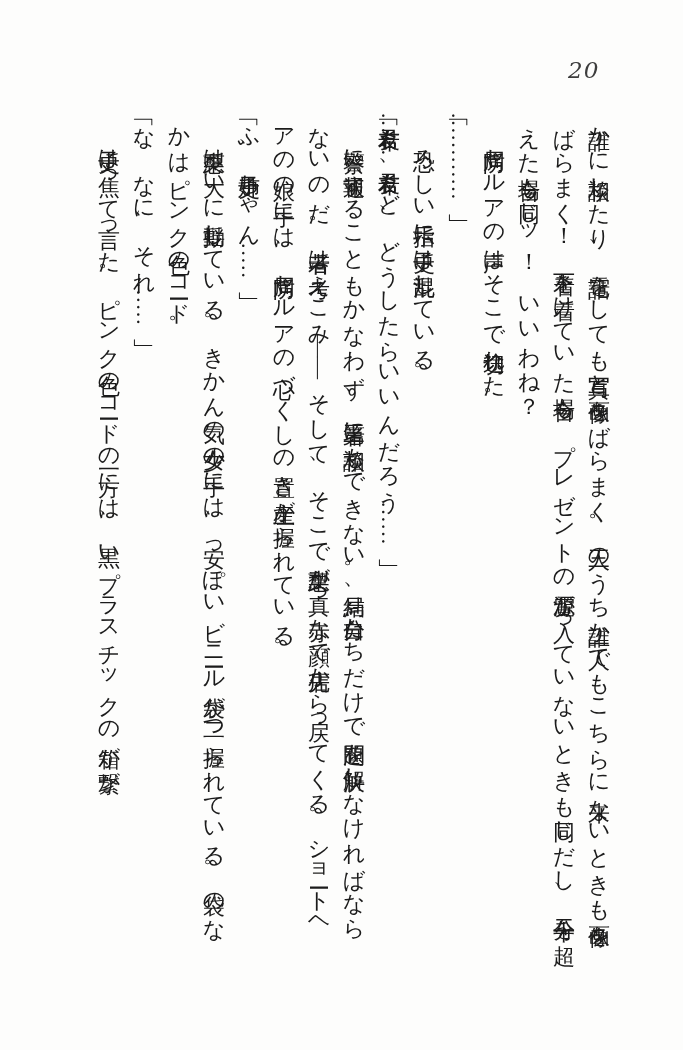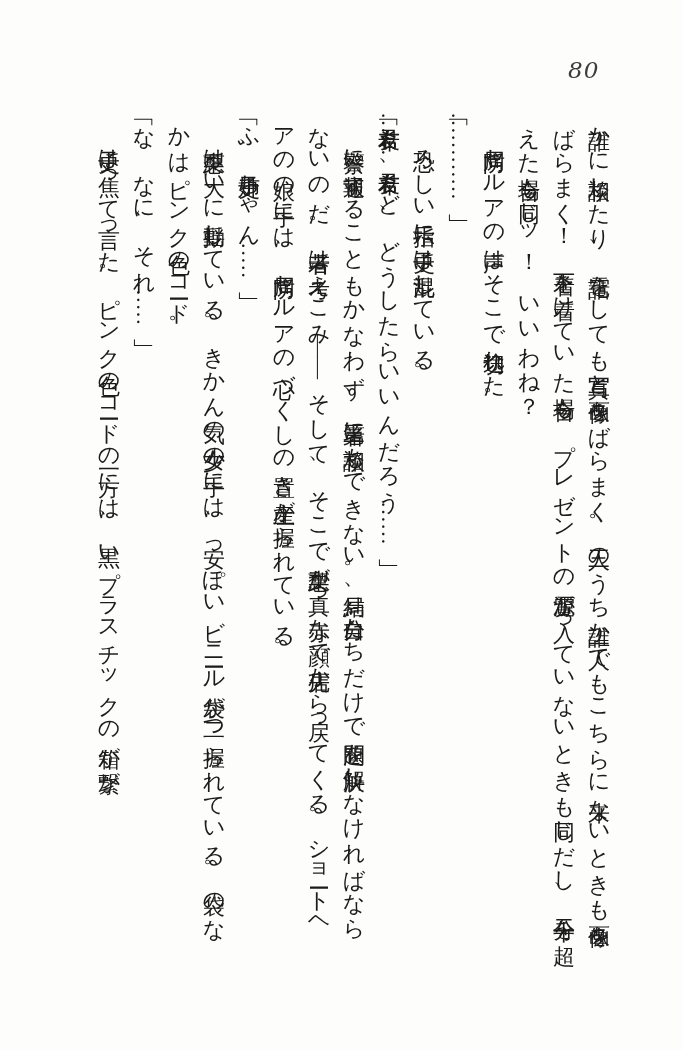--- a/index.html
+++ b/index.html
@@ -47,21 +47,21 @@
     text-indent: 0;
   }
   .text-block p.indent {
     text-indent: 1em;
   }
 </style>
 </head>
 <body>
 
 <div class="page">
-  <div class="page-number">80</div>
+  <div class="page-number">20</div>
   <div class="text-block">
       <p>誰かに相談したり、電話をしても写真と画像をばらまく。三人のうち誰か一人でもこちらに来ないときも画像をばらまく！　下着を着けていた場合も、プレゼントの電源が入っていないときも同じだし、二十分を超えた場合も同じッ！　いいわね？</p>
       <p class="indent">周防セルアの声はそこで途切れた。</p>
       <p>「…………」</p>
       <p class="indent">恐ろしい指示に史子は混乱している。</p>
       <p>「友希君……友希君、ど、どうしたらいいんだろう……」</p>
       <p class="indent">警察に通報することもかなわず、第三者に相談もできない。結局、自分たちだけで問題を解決しなければならないのだ。若者は考えこみ――そして、そこで梨恵が真っ赤な顔で店先から戻ってくる。ショートヘアの娘の手には、周防セルアの心づくしの置き土産が握られている。</p>
       <p>「ふ、史子姉ちゃん……」</p>
       <p class="indent">梨恵は大いに動揺している。きかん気の少女の手には、安っぽいビニール袋が二つ握られている。袋のなかはピンク色のコード。</p>
       <p>「な、なに、それ……」</p>

